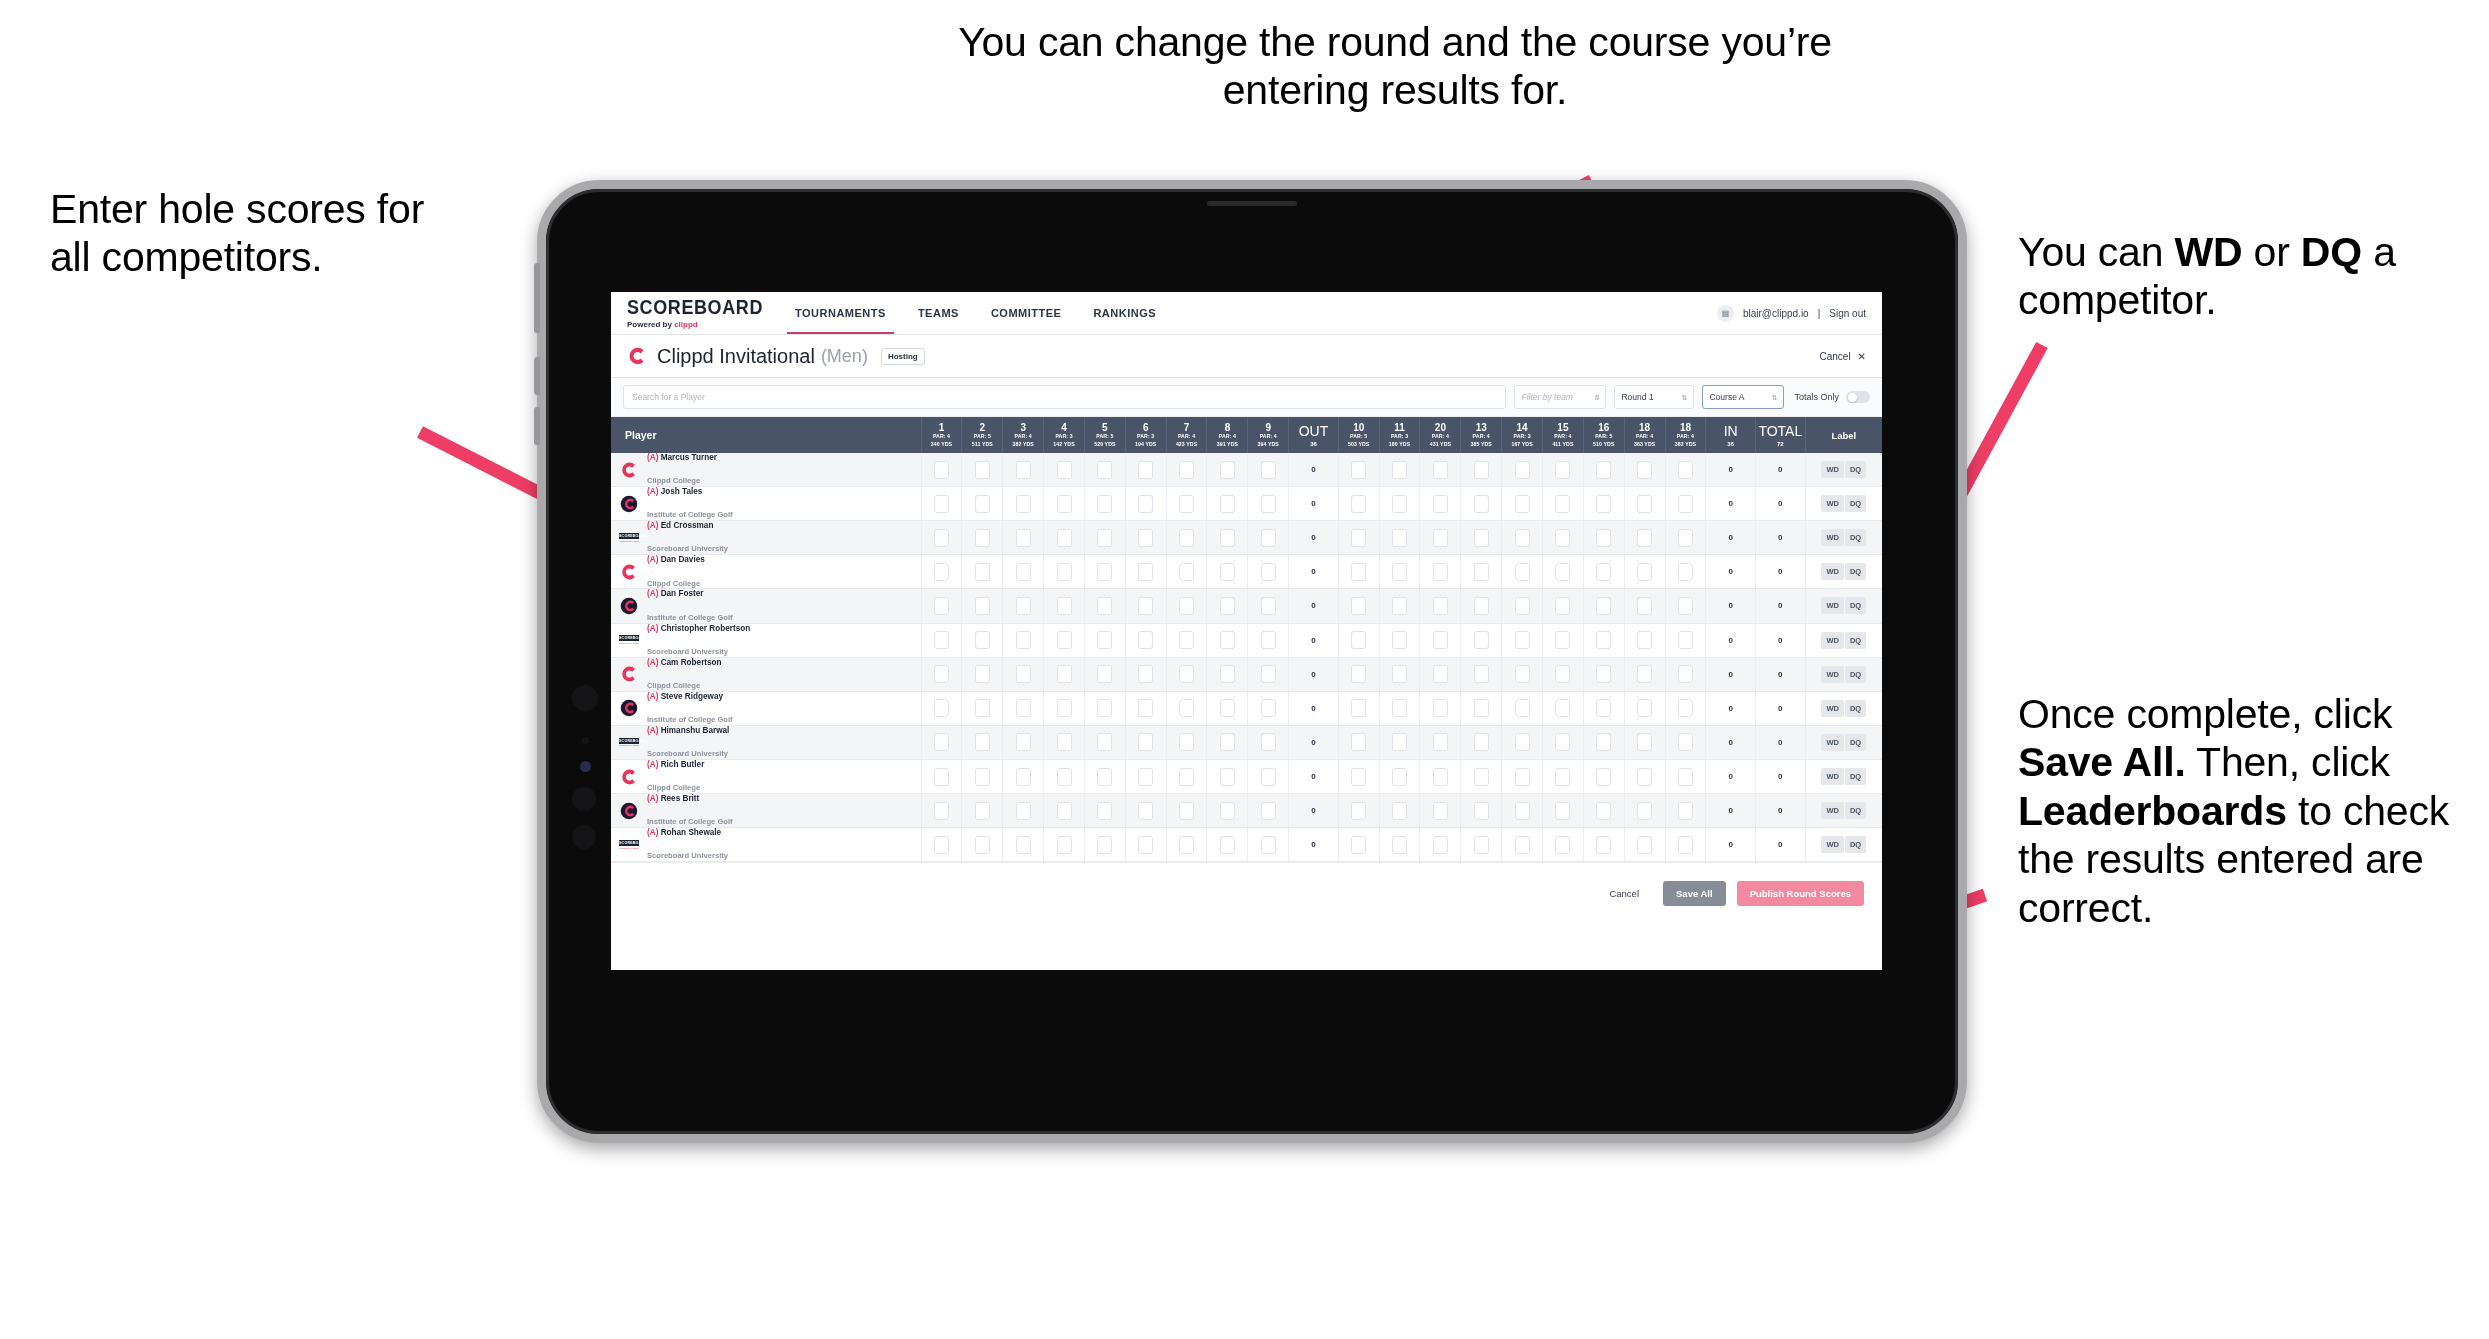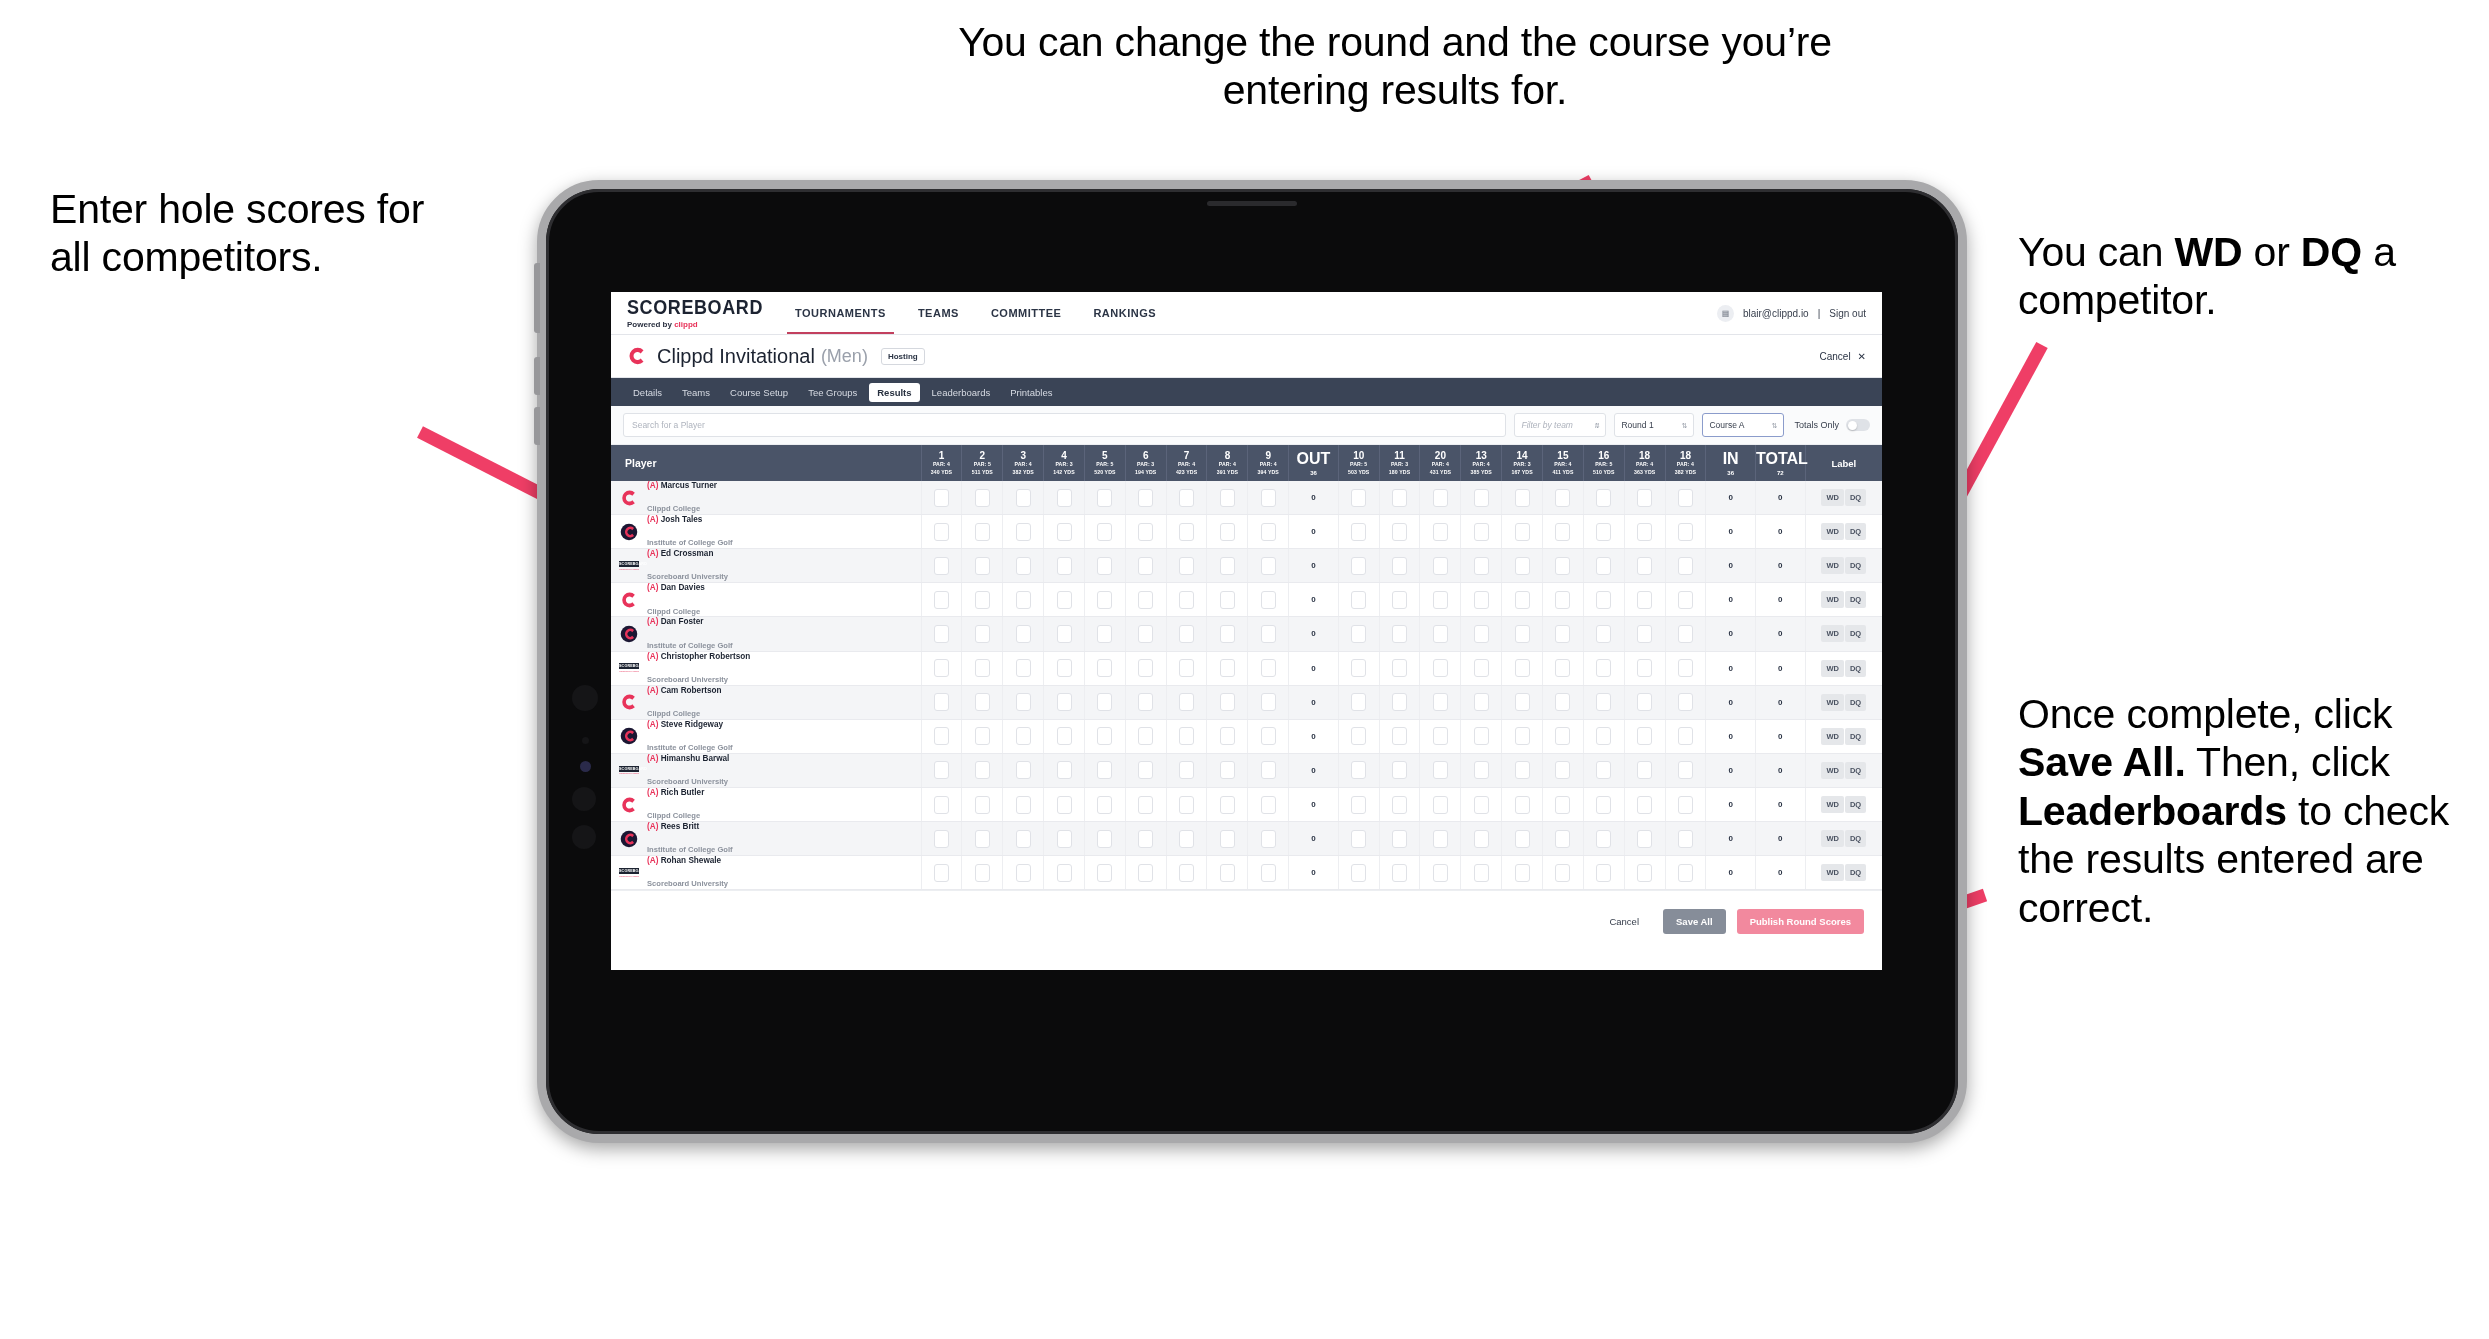--- a/index.html
+++ b/index.html
@@ -86,21 +86,21 @@
   table{border-collapse:collapse;width:100%;table-layout:fixed;}
   thead th{background:#4a5468;color:#fff;border-right:1px solid #5b647a;padding:0;vertical-align:middle;}
   th.player-h{text-align:left;padding-left:14px;font-size:10.5px;font-weight:600;width:198px;border-right:1px solid #5b647a;}
   th.hole{width:27px;height:36px;}
   th.out,th.in{width:33px;}
   th.total{width:33px;}
   th.label{width:52px;font-size:9.5px;font-weight:700;border-right:none;}
   .hn{font-size:10px;font-weight:700;line-height:1.1;}
   .hp{font-size:5.2px;font-weight:700;line-height:1.45;letter-spacing:.1px;}
   .hy{font-size:5.2px;font-weight:700;line-height:1.25;letter-spacing:.1px;}
-  .agg{font-size:16px;font-weight:700;line-height:1.15;}
+  .agg{font-size:14px;font-weight:400;line-height:1.15;}
   .aggv{font-size:6px;font-weight:700;margin-top:2px;}
 
   tbody tr{height:26.3px;}
   tbody tr:nth-child(odd){background:#f4f5f7;}
   tbody tr:nth-child(even){background:#ffffff;}
   td{border-right:1px solid #edeef1;border-bottom:1px solid #e9eaee;padding:0;}
   td.playercell{padding-left:8px;}
   .prow{display:flex;align-items:center;gap:8px;}
   .plogo{width:20px;height:20px;flex:0 0 20px;display:flex;align-items:center;justify-content:center;}
   .pname{font-size:8.2px;font-weight:700;color:#1c2331;line-height:1.25;}
@@ -190,29 +190,20 @@
     </div>
     <div id="tname">Clippd Invitational</div>
     <div id="tgender">(Men)</div>
     <div id="thost">Hosting</div>
     <div id="tcancel">
         <span>Cancel</span>
         <span>✕</span>
       </div>
   </div>
 
-  <div id="sectabs">
-    <div class="stab"><span>Details</span></div>
-    <div class="stab"><span>Teams</span></div>
-    <div class="stab"><span>Course Setup</span></div>
-    <div class="stab"><span>Tee Groups</span></div>
-    <div class="stab active"><span>Results</span></div>
-    <div class="stab"><span>Leaderboards</span></div>
-    <div class="stab"><span>Printables</span></div>
-  </div>
 
   <div id="filters">
     <div id="searchbox">
         <span>Search for a Player</span>
       </div>
     <div class="selbox ph" id="f-team">
         <span>Filter by team</span>
         <span class="caret">⇅</span>
       </div>
     <div class="selbox" id="f-round">

